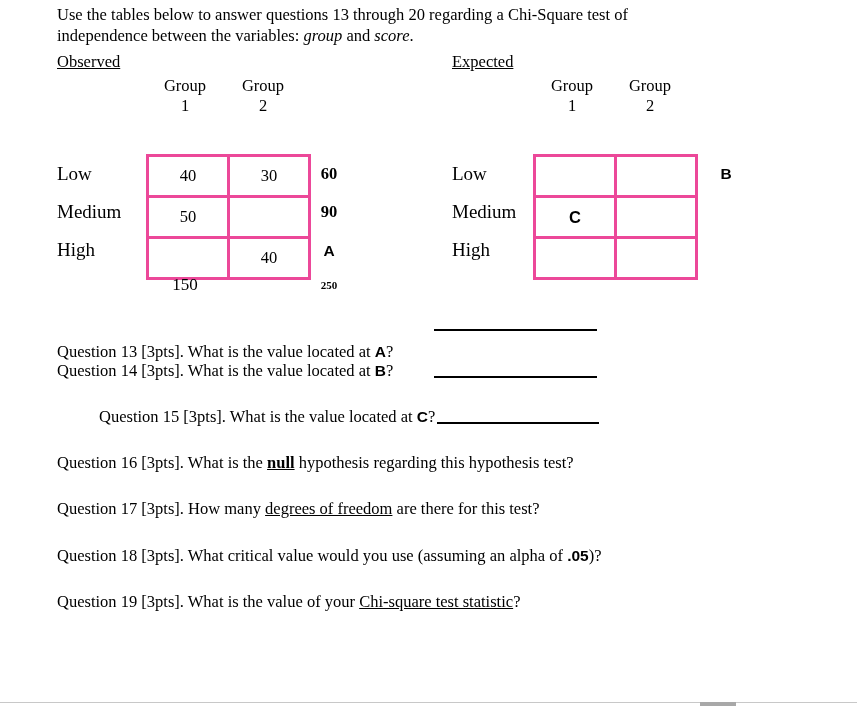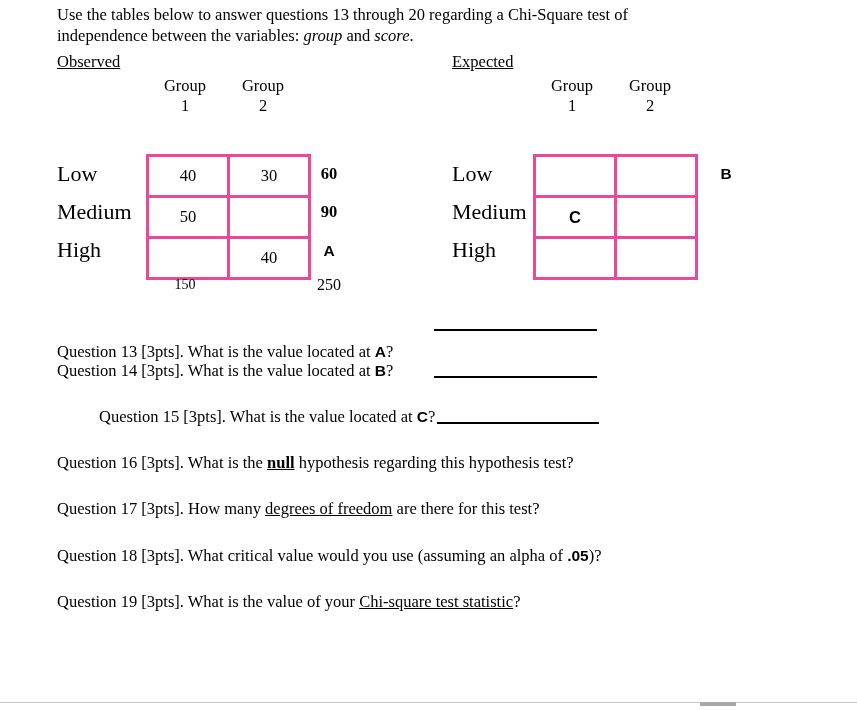--- a/index.html
+++ b/index.html
@@ -78,47 +78,48 @@
     font-size: 16.5px;
     padding: 0;
   }
 
   
   .rowlabel {
     position: absolute;
     left: 0;
     width: 86px;
     text-align: left;
-    font-size: 22px;
+    font-size: 19px;
     line-height: 20px;
     white-space: nowrap;
   }
 
   
   .rowtotal {
     position: absolute;
     width: 44px;
     text-align: center;
     font-size: 16.5px;
     line-height: 20px;
     font-weight: bold;
   }
   .coltotal {
     position: absolute;
     width: 78px;
     text-align: center;
-    font-size: 14px;
+    font-size: 17px;
     line-height: 20px;
   }
   .grandtotal {
     position: absolute;
     width: 44px;
     text-align: center;
-    font-size: 16px;
-    line-height: 20px;
+    font-size: 11px;
+    line-height: 20px;
+    font-weight: bold;
   }
   .marker { font-weight: bold; font-family: "Liberation Sans", sans-serif; font-size: 15.5px; }
 
   
   .question {
     position: absolute;
     left: 57px;
     font-size: 16.5px;
     line-height: 21px;
     white-space: nowrap;

